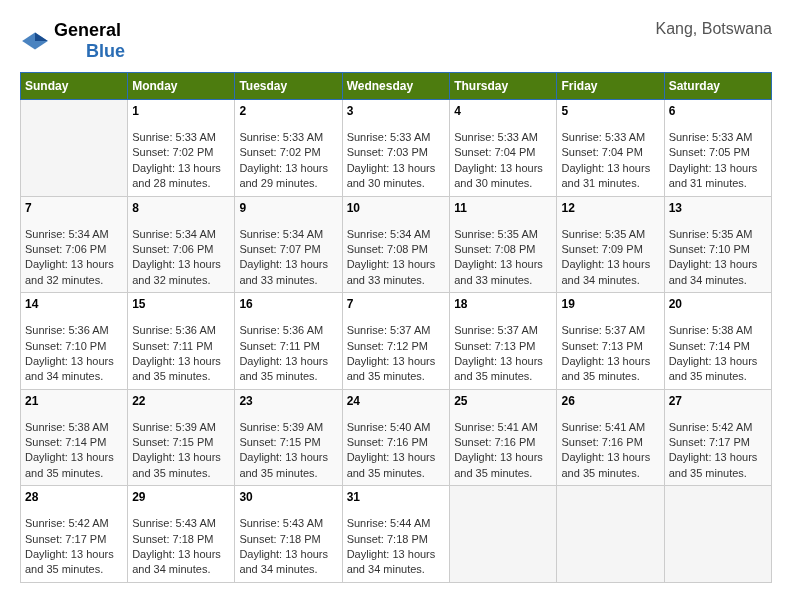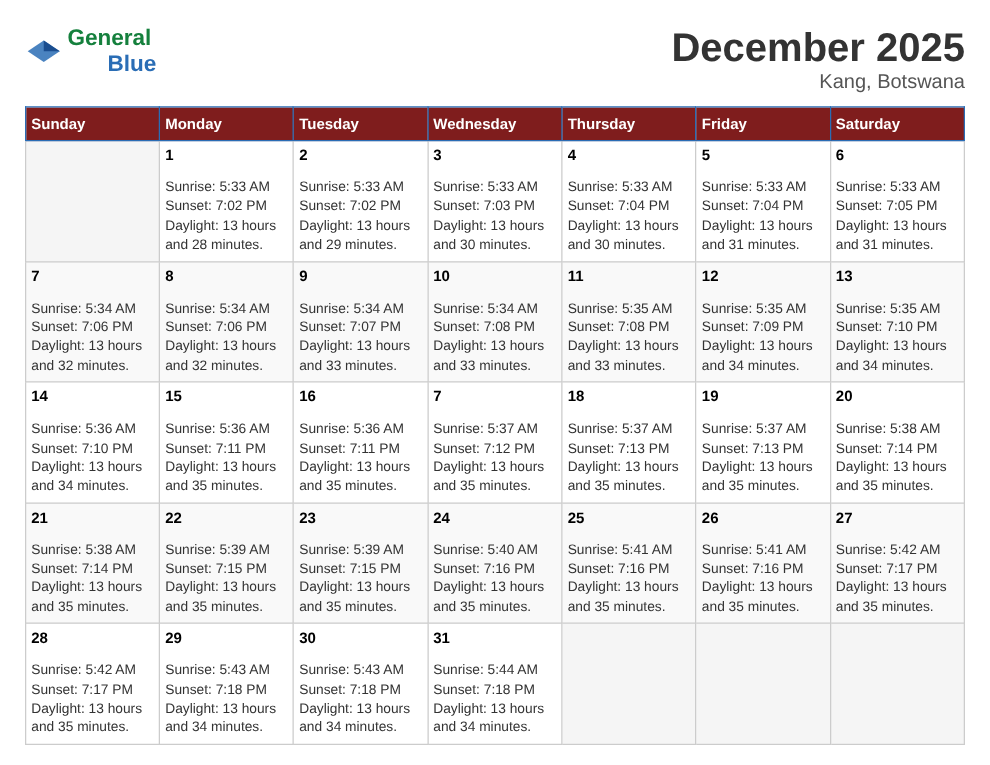--- a/index.html
+++ b/index.html
@@ -17,21 +17,21 @@
       margin-bottom: 10px;
     }
     .logo {
       display: flex;
       align-items: center;
       gap: 4px;
     }
     .logo-text-general {
       font-size: 18px;
       font-weight: bold;
-      color: #15803d;
+      color: #000000;
     }
     .logo-text-blue {
       font-size: 18px;
       font-weight: bold;
       color: #2a6db5;
       margin-left: 32px;
     }
     .logo-icon {
       width: 30px;
       height: 20px;
@@ -47,21 +47,21 @@
     .subtitle {
       font-size: 16px;
       color: #555;
     }
     table {
       width: 100%;
       border-collapse: collapse;
       font-size: 11px;
     }
     thead th {
-      background-color: #7f1d1d;
+      background-color: #4d7c0f;
       color: #fff;
       padding: 6px 4px;
       text-align: left;
       font-size: 12px;
       font-weight: bold;
       border: 1px solid #2a6db5;
     }
     tbody td {
       border: 1px solid #ccc;
       padding: 4px;
@@ -97,21 +97,20 @@
     <svg class="logo-icon" viewBox="0 0 40 28" xmlns="http://www.w3.org/2000/svg">
       <polygon points="20,2 38,14 20,26 2,14" fill="#2a6db5" opacity="0.85"></polygon>
       <polygon points="20,2 38,14 20,14" fill="#1a4d8f"></polygon>
     </svg>
     <div>
       <span class="logo-text-general">General</span><br>
       <span class="logo-text-blue">Blue</span>
     </div>
   </div>
   <div class="title-area">
-    <div class="main-title">December 2025</div>
     <div class="subtitle">Kang, Botswana</div>
   </div>
 </div>
 
 <table>
   <thead>
     <tr>
     <th>Sunday</th>
         <th>Monday</th>
         <th>Tuesday</th>

